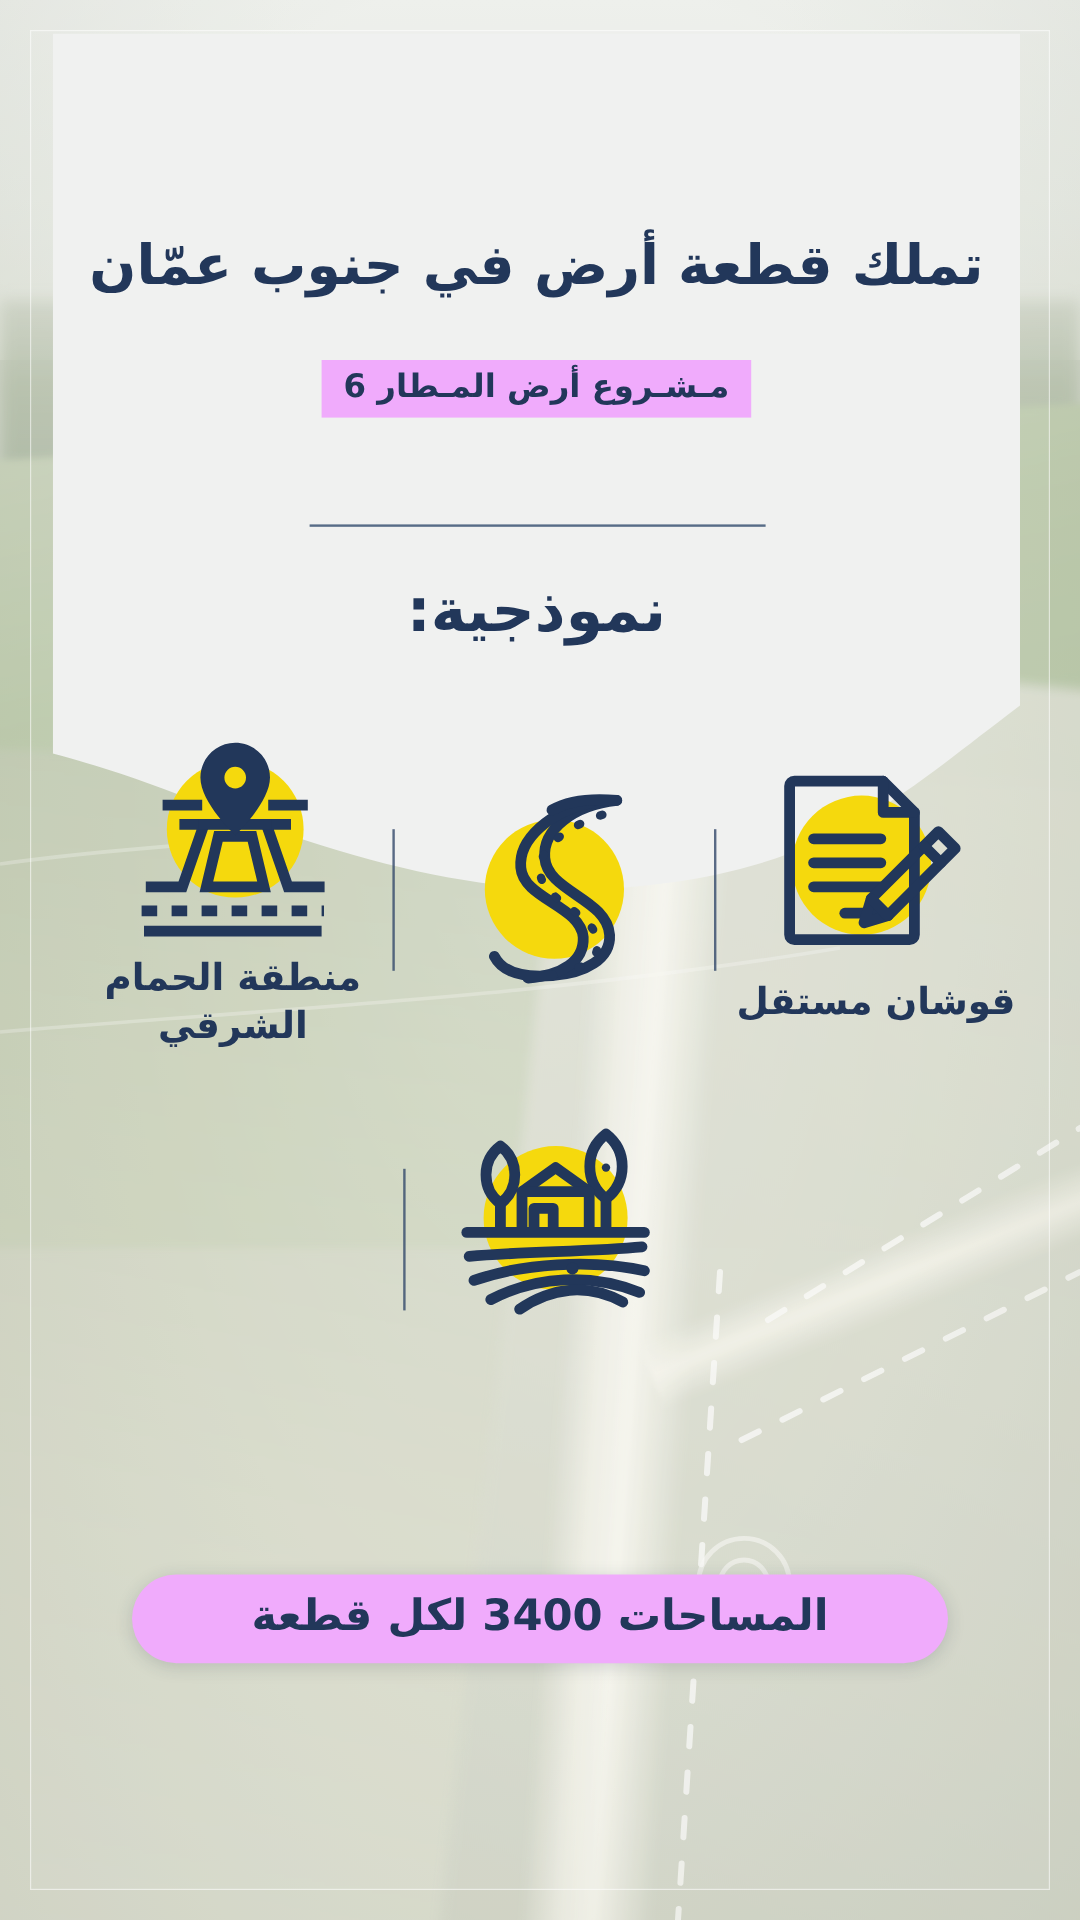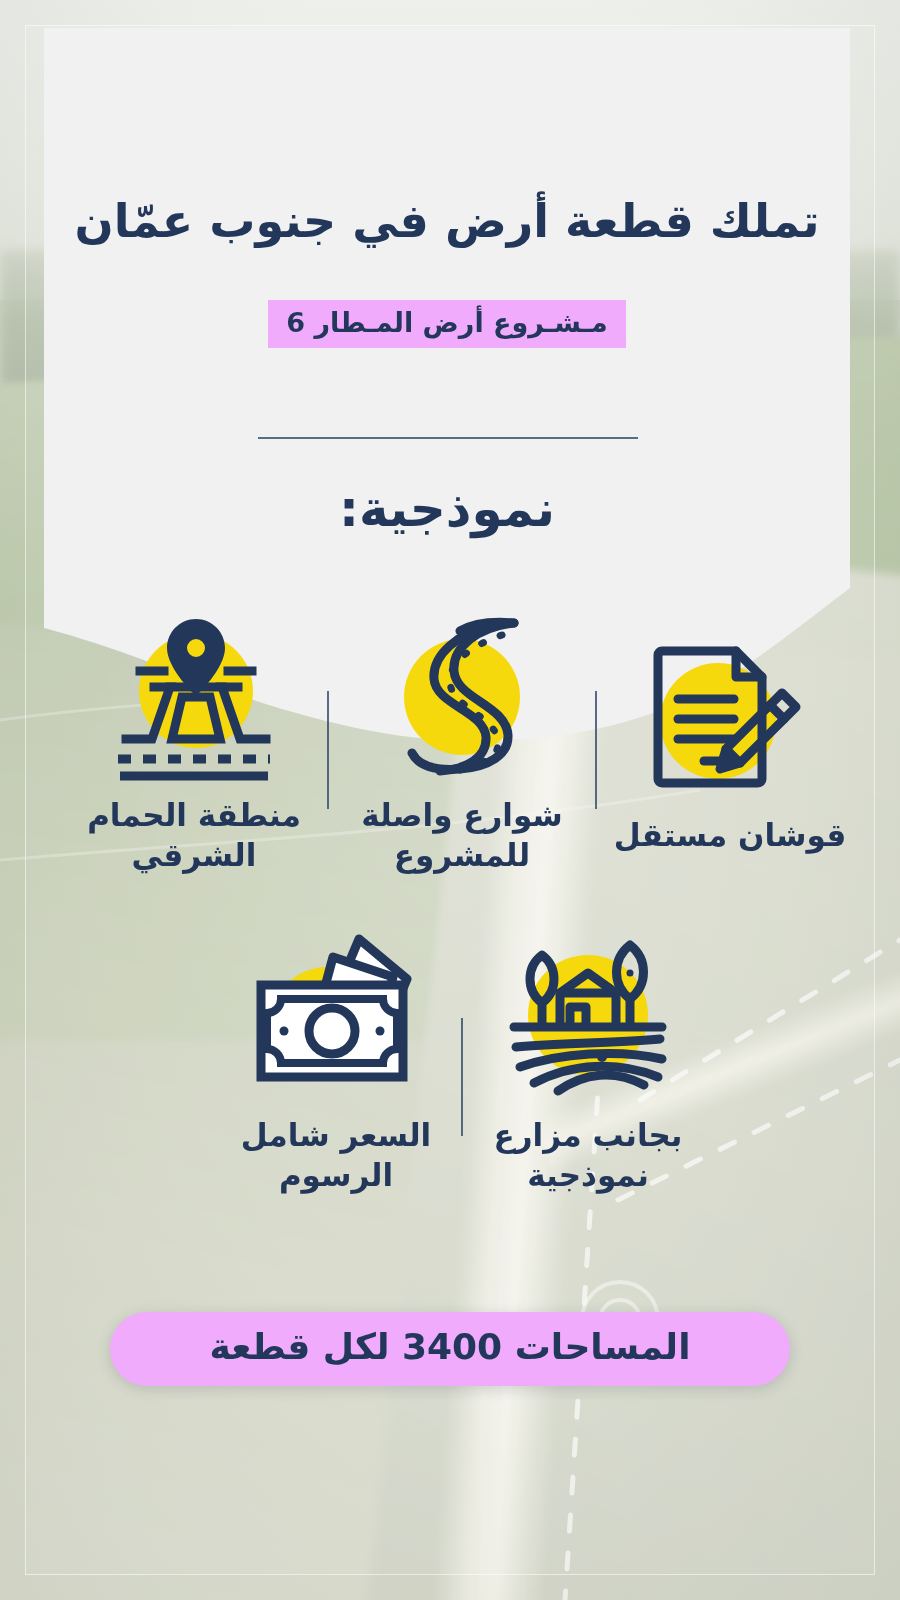--- a/index.html
+++ b/index.html
@@ -213,21 +213,20 @@
             <path d="M140 10 C104 14 78 34 80 58 C82 86 132 92 134 122 C135 142 114 154 86 156"></path>
             <path d="M118 12 C84 20 58 42 60 66 C62 92 110 98 112 124 C113 144 94 156 66 158"></path>
             <path d="M140 10 C118 8 100 10 86 18"></path>
             <path d="M86 156 C60 158 44 152 38 140"></path>
           </g>
           <g fill="none" stroke="#22375a" stroke-width="7" stroke-linecap="round" stroke-dasharray="2 18">
             <path d="M128 22 C98 32 74 50 76 70 C78 94 122 104 124 128 C125 144 112 150 94 152"></path>
           </g>
         </svg>
       </div>
-      <div class="cap">شوارع واصلة للمشروع</div>
     </div>
 
     <div class="vsep"></div>
 
     <div class="cell">
       <div class="icon-box">
         <svg width="168" height="170" viewBox="0 0 168 170">
           <circle cx="72" cy="88" r="58" fill="#f5d90d"></circle>
           <g fill="none" stroke="#22375a" stroke-width="9" stroke-linejoin="round" stroke-linecap="round">
             <path d="M16 18 h74 l26 26 v102 a4 4 0 0 1 -4 4 h-96 a4 4 0 0 1 -4 -4 v-124 a4 4 0 0 1 4 -4 z"></path>
@@ -243,37 +242,20 @@
             <path d="M80 116 l14 14"></path>
           </g>
         </svg>
       </div>
       <div class="cap">قوشان مستقل</div>
     </div>
   </div>
 
   <div class="row row2">
 
-    <div class="cell narrow">
-      <div class="icon-box">
-        <svg width="190" height="170" viewBox="0 0 190 170">
-          <circle cx="86" cy="90" r="56" fill="#f5d90d"></circle>
-          <g fill="#ffffff" stroke="#22375a" stroke-width="9" stroke-linejoin="round">
-            <path d="M118 6 L166 46 L134 122 L86 82 Z"></path>
-            <path d="M92 24 L152 44 L132 118 L72 98 Z"></path>
-          </g>
-          <rect x="20" y="52" width="142" height="92" fill="#ffffff" stroke="#22375a" stroke-width="9"></rect>
-          <path d="M40 66 h102 a14 14 0 0 0 14 14 v36 a14 14 0 0 0 -14 14 h-102 a14 14 0 0 0 -14 -14 v-36 a14 14 0 0 0 14 -14 z" fill="none" stroke="#22375a" stroke-width="8"></path>
-          <circle cx="91" cy="98" r="23" fill="none" stroke="#22375a" stroke-width="9"></circle>
-          <circle cx="43" cy="98" r="4.5" fill="#22375a"></circle>
-          <circle cx="139" cy="98" r="4.5" fill="#22375a"></circle>
-        </svg>
-      </div>
-      <div class="cap">السعر شامل الرسوم</div>
-    </div>
 
     <div class="vsep r2"></div>
 
     <div class="cell narrow">
       <div class="icon-box">
         <svg width="180" height="170" viewBox="0 0 180 170">
           <circle cx="90" cy="82" r="60" fill="#f5d90d"></circle>
           <g fill="none" stroke="#22375a" stroke-width="9" stroke-linecap="round" stroke-linejoin="round">
             <path d="M44 70 C28 58 28 34 44 22 C60 34 60 58 44 70 Z"></path>
             <path d="M44 70 v20"></path>
@@ -289,21 +271,20 @@
           <g fill="none" stroke="#22375a" stroke-width="9" stroke-linecap="round">
             <path d="M16 94 h148"></path>
             <path d="M18 114 C60 110 120 110 162 106"></path>
             <path d="M22 134 C62 120 120 116 164 126"></path>
             <path d="M36 150 C74 130 120 128 160 144"></path>
             <path d="M60 158 C86 140 116 136 146 152"></path>
           </g>
           <circle cx="104" cy="124" r="5" fill="#22375a"></circle>
         </svg>
       </div>
-      <div class="cap">بجانب مزارع نموذجية</div>
     </div>
   </div>
 
   <div class="pill">
     <span>المساحات 3400 لكل قطعة</span>
   </div>
 
 </div>
 
 </body></html>

